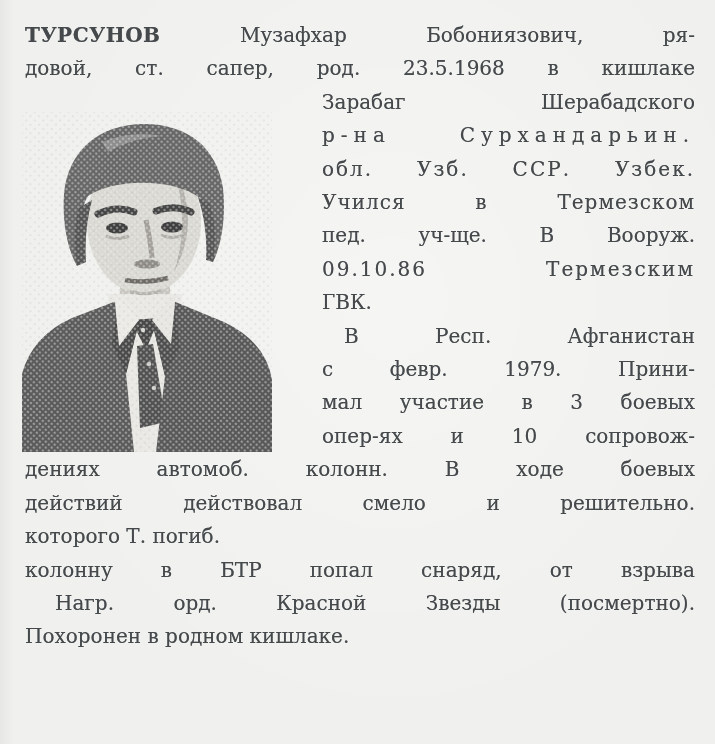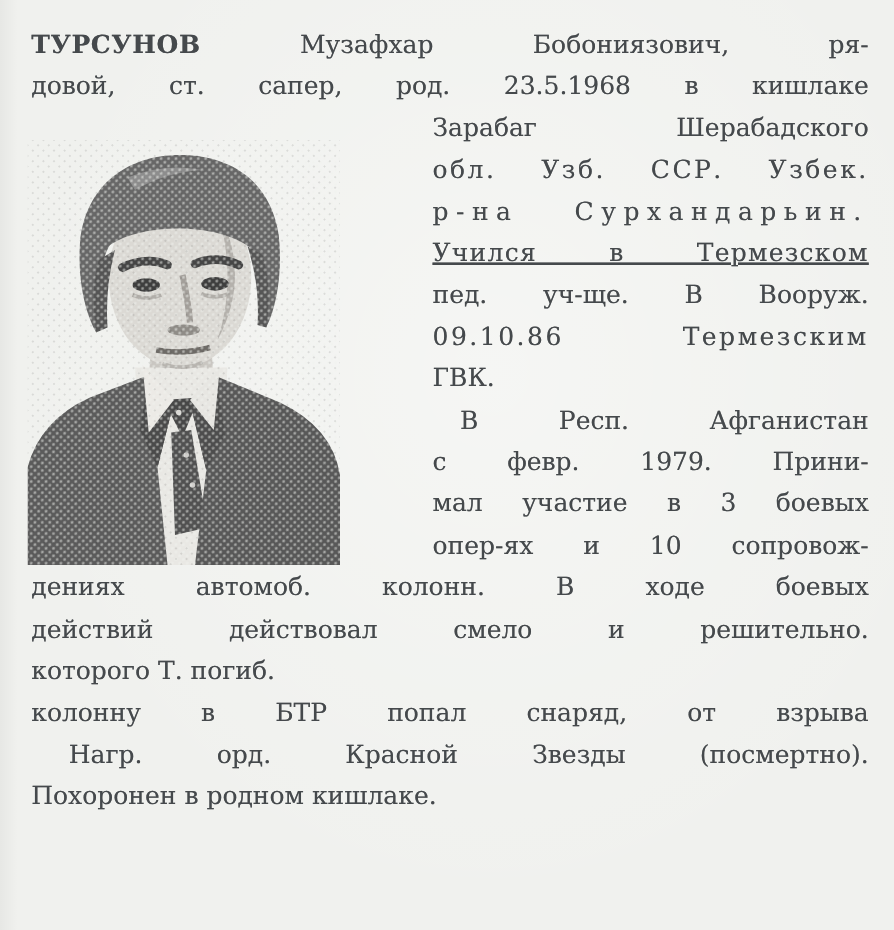--- a/index.html
+++ b/index.html
@@ -23,22 +23,22 @@
     overflow:hidden;
     text-shadow:0 0 .5px rgba(69,73,76,.55);
   }
   .line{text-align:justify;text-align-last:justify;white-space:normal;}
   .line.left{text-align:center;text-align-last:left;}
   .ind{padding-left:22px;}
   .ind2{padding-left:30px;}
   .bold{font-weight:bold;letter-spacing:.5px;}
   .ls6{letter-spacing:6px;}
   .ls2{letter-spacing:2px;}
-  .ls1{letter-spacing:1px;text-decoration:underline;}
-  .mid{display:flex;gap:24px;}
+  .ls1{letter-spacing:1px;}
+  .mid{display:flex;}
   .photo-wrap{flex:0 0 297px;width:297px;position:relative;}
   .portrait-svg{position:absolute;left:-3px;top:26px;}
   .col{flex:1 1 auto;min-width:0;}
 </style>
 </head>
 <body>
 
 <div class="page">
 
   <div class="line">
@@ -99,22 +99,22 @@
 
         <path d="M103,168 Q124,172 146,166" stroke="#6e6b67" stroke-width="4.5" fill="none"></path>
         <path d="M108,179 Q124,185 140,178" stroke="#b7b4af" stroke-width="3" fill="none"></path>
 
         <rect width="250" height="340" fill="url(#ht)"></rect>
         <rect width="250" height="340" fill="url(#htd)"></rect>
       </svg>
     </div>
     <div class="col">
       <div class="line">Зарабаг Шерабадского</div>
+      <div class="line ls6">р-на Сурхандарьин.</div>
       <div class="line ls2">обл. Узб. ССР. Узбек.</div>
-      <div class="line ls6">р-на Сурхандарьин.</div>
       <div class="line ls1">Учился в Термезском</div>
       <div class="line">пед. уч-ще. В Вооруж.</div>
       <div class="line ls2">09.10.86 Термезским</div>
       <div class="line left">ГВК.</div>
       <div class="line ind">В Респ. Афганистан</div>
       <div class="line">с февр. 1979. Прини-</div>
       <div class="line">мал участие в 3 боевых</div>
       <div class="line">опер-ях и 10 сопровож-</div>
     </div>
   </div>

